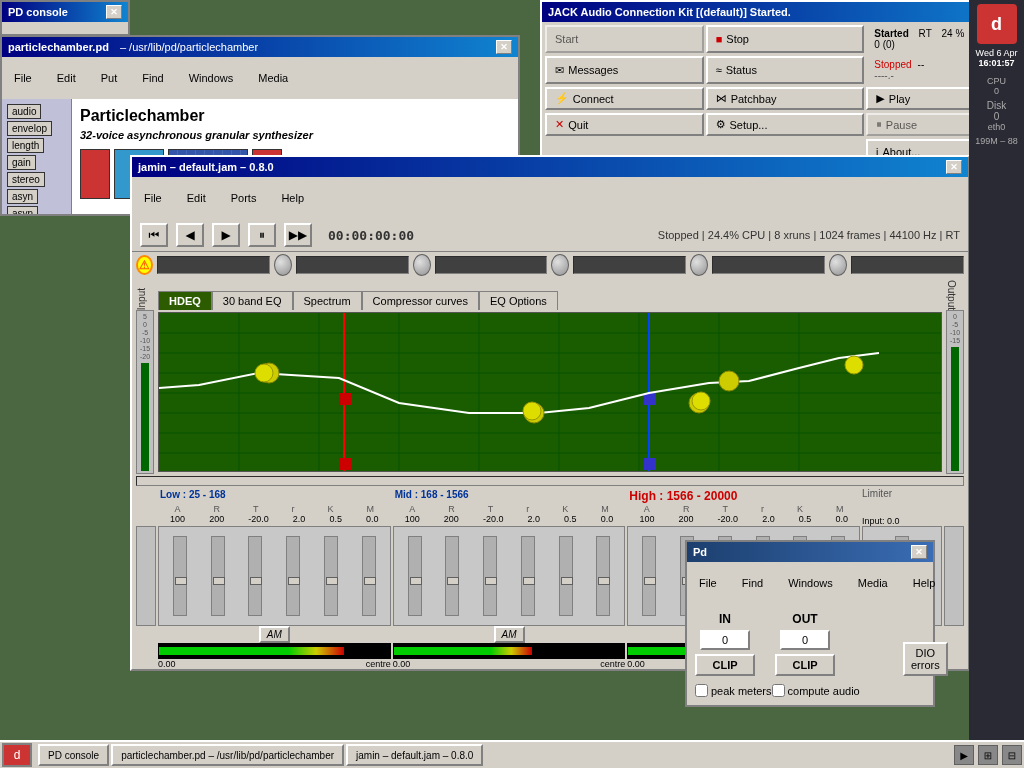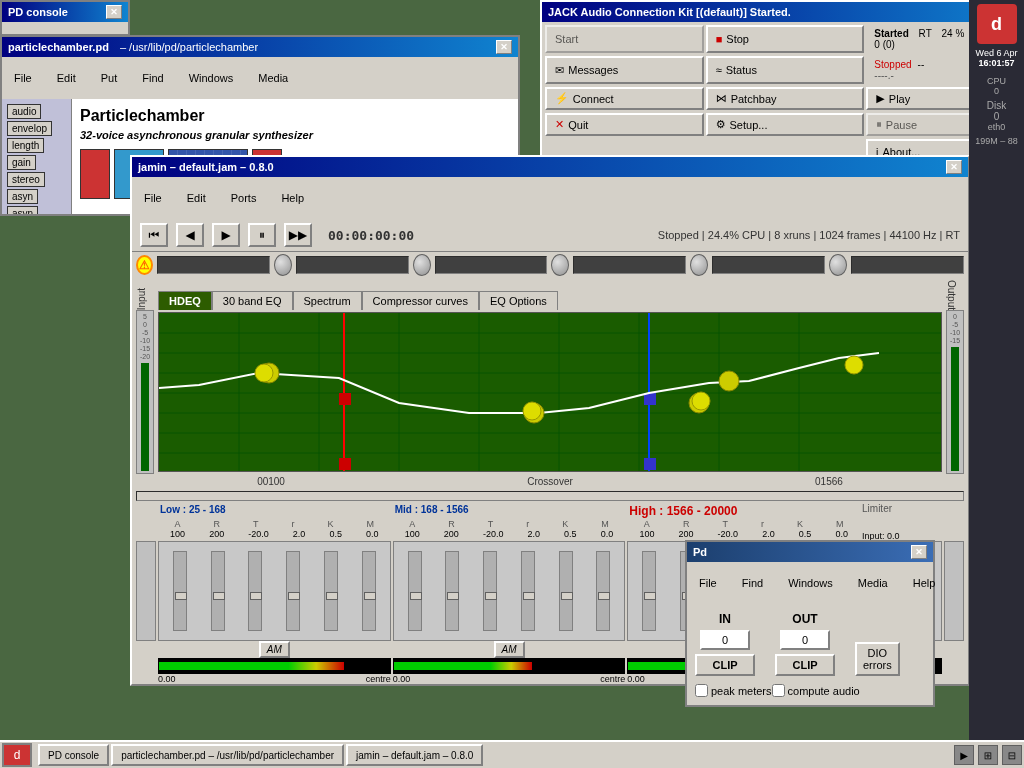--- a/index.html
+++ b/index.html
@@ -274,20 +274,21 @@
 
     .dio-btn {
       background: #d4d0c8;
       border: 2px solid #808080;
       border-top: 2px solid #ffffff;
       border-left: 2px solid #ffffff;
       padding: 3px 6px;
       font-size: 11px;
       cursor: pointer;
       text-align: center;
+      margin-left: 48px;
     }
 
     .checkbox-row {
       display: flex;
       align-items: center;
       gap: 0;
       margin-top: 6px;
     }
 
     .checkbox-item {
@@ -669,25 +670,20 @@
 
       <div style="width:18px; background:#c0c0c0; border:1px solid #808080; display:flex; flex-direction:column; align-items:center; padding:2px; gap:1px;">
         <div style="font-size:7px; color:#555;">0</div>
         <div style="font-size:7px; color:#555;">-5</div>
         <div style="font-size:7px; color:#555;">-10</div>
         <div style="font-size:7px; color:#555;">-15</div>
         <div style="flex:1; width:8px; background:#006600; margin-top:2px;"></div>
       </div>
     </div>
 
-    <div class="crossover-bar">
-      <span>00100</span>
-      <span>Crossover</span>
-      <span>01566</span>
-    </div>
 
     <div style="height:10px; background:#d4d0c8; border:1px inset #808080; margin:2px 4px;"></div>
 
     <div style="display:flex; padding:0 4px; gap:2px;">
       <div style="width:20px;"></div>
       <div style="flex:1; font-size:10px; color:#003399; font-weight:bold; padding:1px 2px;">Low : 25 - 168</div>
       <div style="flex:1; font-size:10px; color:#003399; font-weight:bold; padding:1px 2px;">Mid : 168 - 1566</div>
       <div style="flex:1; font-size:12px; color:#cc0000; font-weight:bold; padding:1px 2px;">High : 1566 - 20000</div>
       <div style="width:80px; font-size:10px; color:#555;">Limiter</div>
       <div style="width:20px;"></div>

